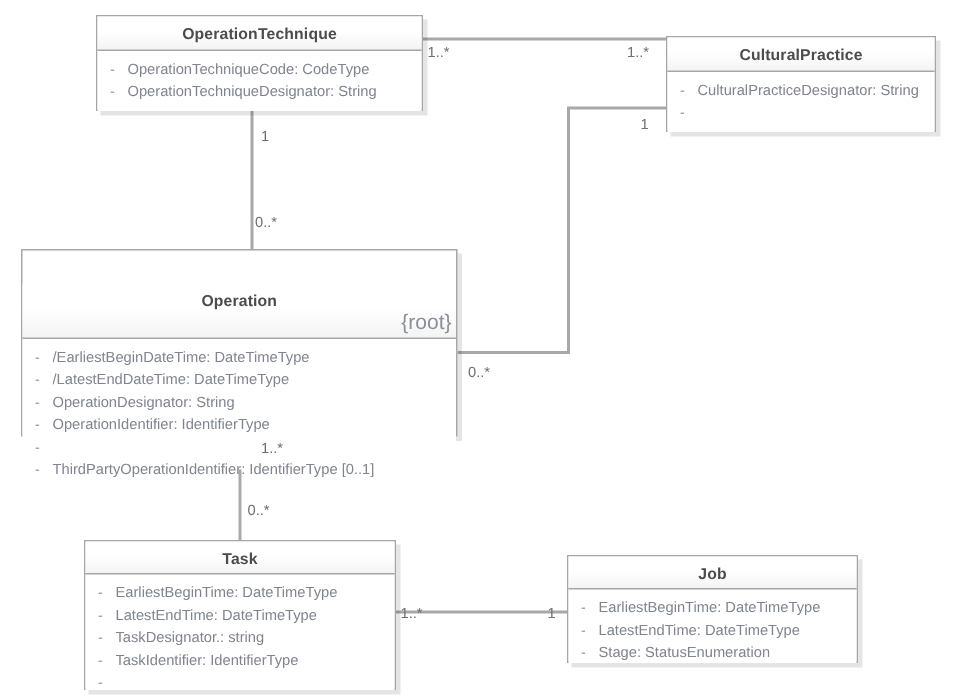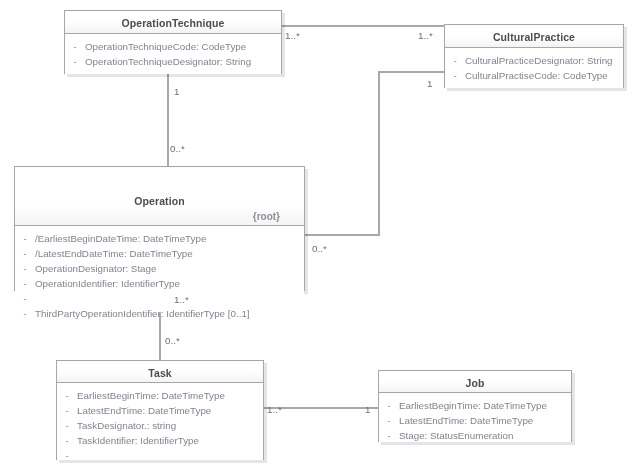--- a/index.html
+++ b/index.html
@@ -53,25 +53,25 @@
   .uml-name {
     display: block;
     font-size: 10.5px;
     font-weight: bold;
     color: #4c4c4c;
     letter-spacing: 0.1px;
     padding-top: 6px;
   }
   .uml-stereotype {
     position: absolute;
-    right: 24px;
+    right: 3px;
     bottom: 3px;
-    font-size: 10px;
+    font-size: 14px;
     color: #8b8f99;
-    font-weight: bold;
+    font-weight: normal;
   }
   .uml-attrs {
     box-sizing: border-box;
     background: #ffffff;
     padding: 5px 0 5px 0;
   }
   .attr-row {
     display: flex;
     align-items: flex-start;
     height: 15px;
@@ -140,41 +140,40 @@
         <div class="uml-header" style="height: 23px;">
           <span class="uml-name">CulturalPractice</span>
         </div>
         <div class="uml-attrs" style="height: 40px;">
           <div class="attr-row">
             <span class="attr-vis">-</span>
             <span class="attr-text">CulturalPracticeDesignator: String</span>
           </div>
           <div class="attr-row">
             <span class="attr-vis">-</span>
-            <span class="attr-text">CulturalPractiseCode: CodeType</span>
           </div>
         </div>
       </div>
       <div class="uml-class" style="left: 14px; top: 166px; width: 291px; height: 125px;">
         <div class="uml-header" style="height: 37px; margin-top: 22px;">
           <span class="uml-name">Operation</span>
           <span class="uml-stereotype">{root}</span>
         </div>
         <div class="uml-attrs" style="height: 87px;">
           <div class="attr-row">
             <span class="attr-vis">-</span>
             <span class="attr-text">/EarliestBeginDateTime: DateTimeType</span>
           </div>
           <div class="attr-row">
             <span class="attr-vis">-</span>
             <span class="attr-text">/LatestEndDateTime: DateTimeType</span>
           </div>
           <div class="attr-row">
             <span class="attr-vis">-</span>
-            <span class="attr-text">OperationDesignator: Stage</span>
+            <span class="attr-text">OperationDesignator: String</span>
           </div>
           <div class="attr-row">
             <span class="attr-vis">-</span>
             <span class="attr-text">OperationIdentifier: IdentifierType</span>
           </div>
           <div class="attr-row">
             <span class="attr-vis">-</span>
           </div>
           <div class="attr-row">
             <span class="attr-vis">-</span>

